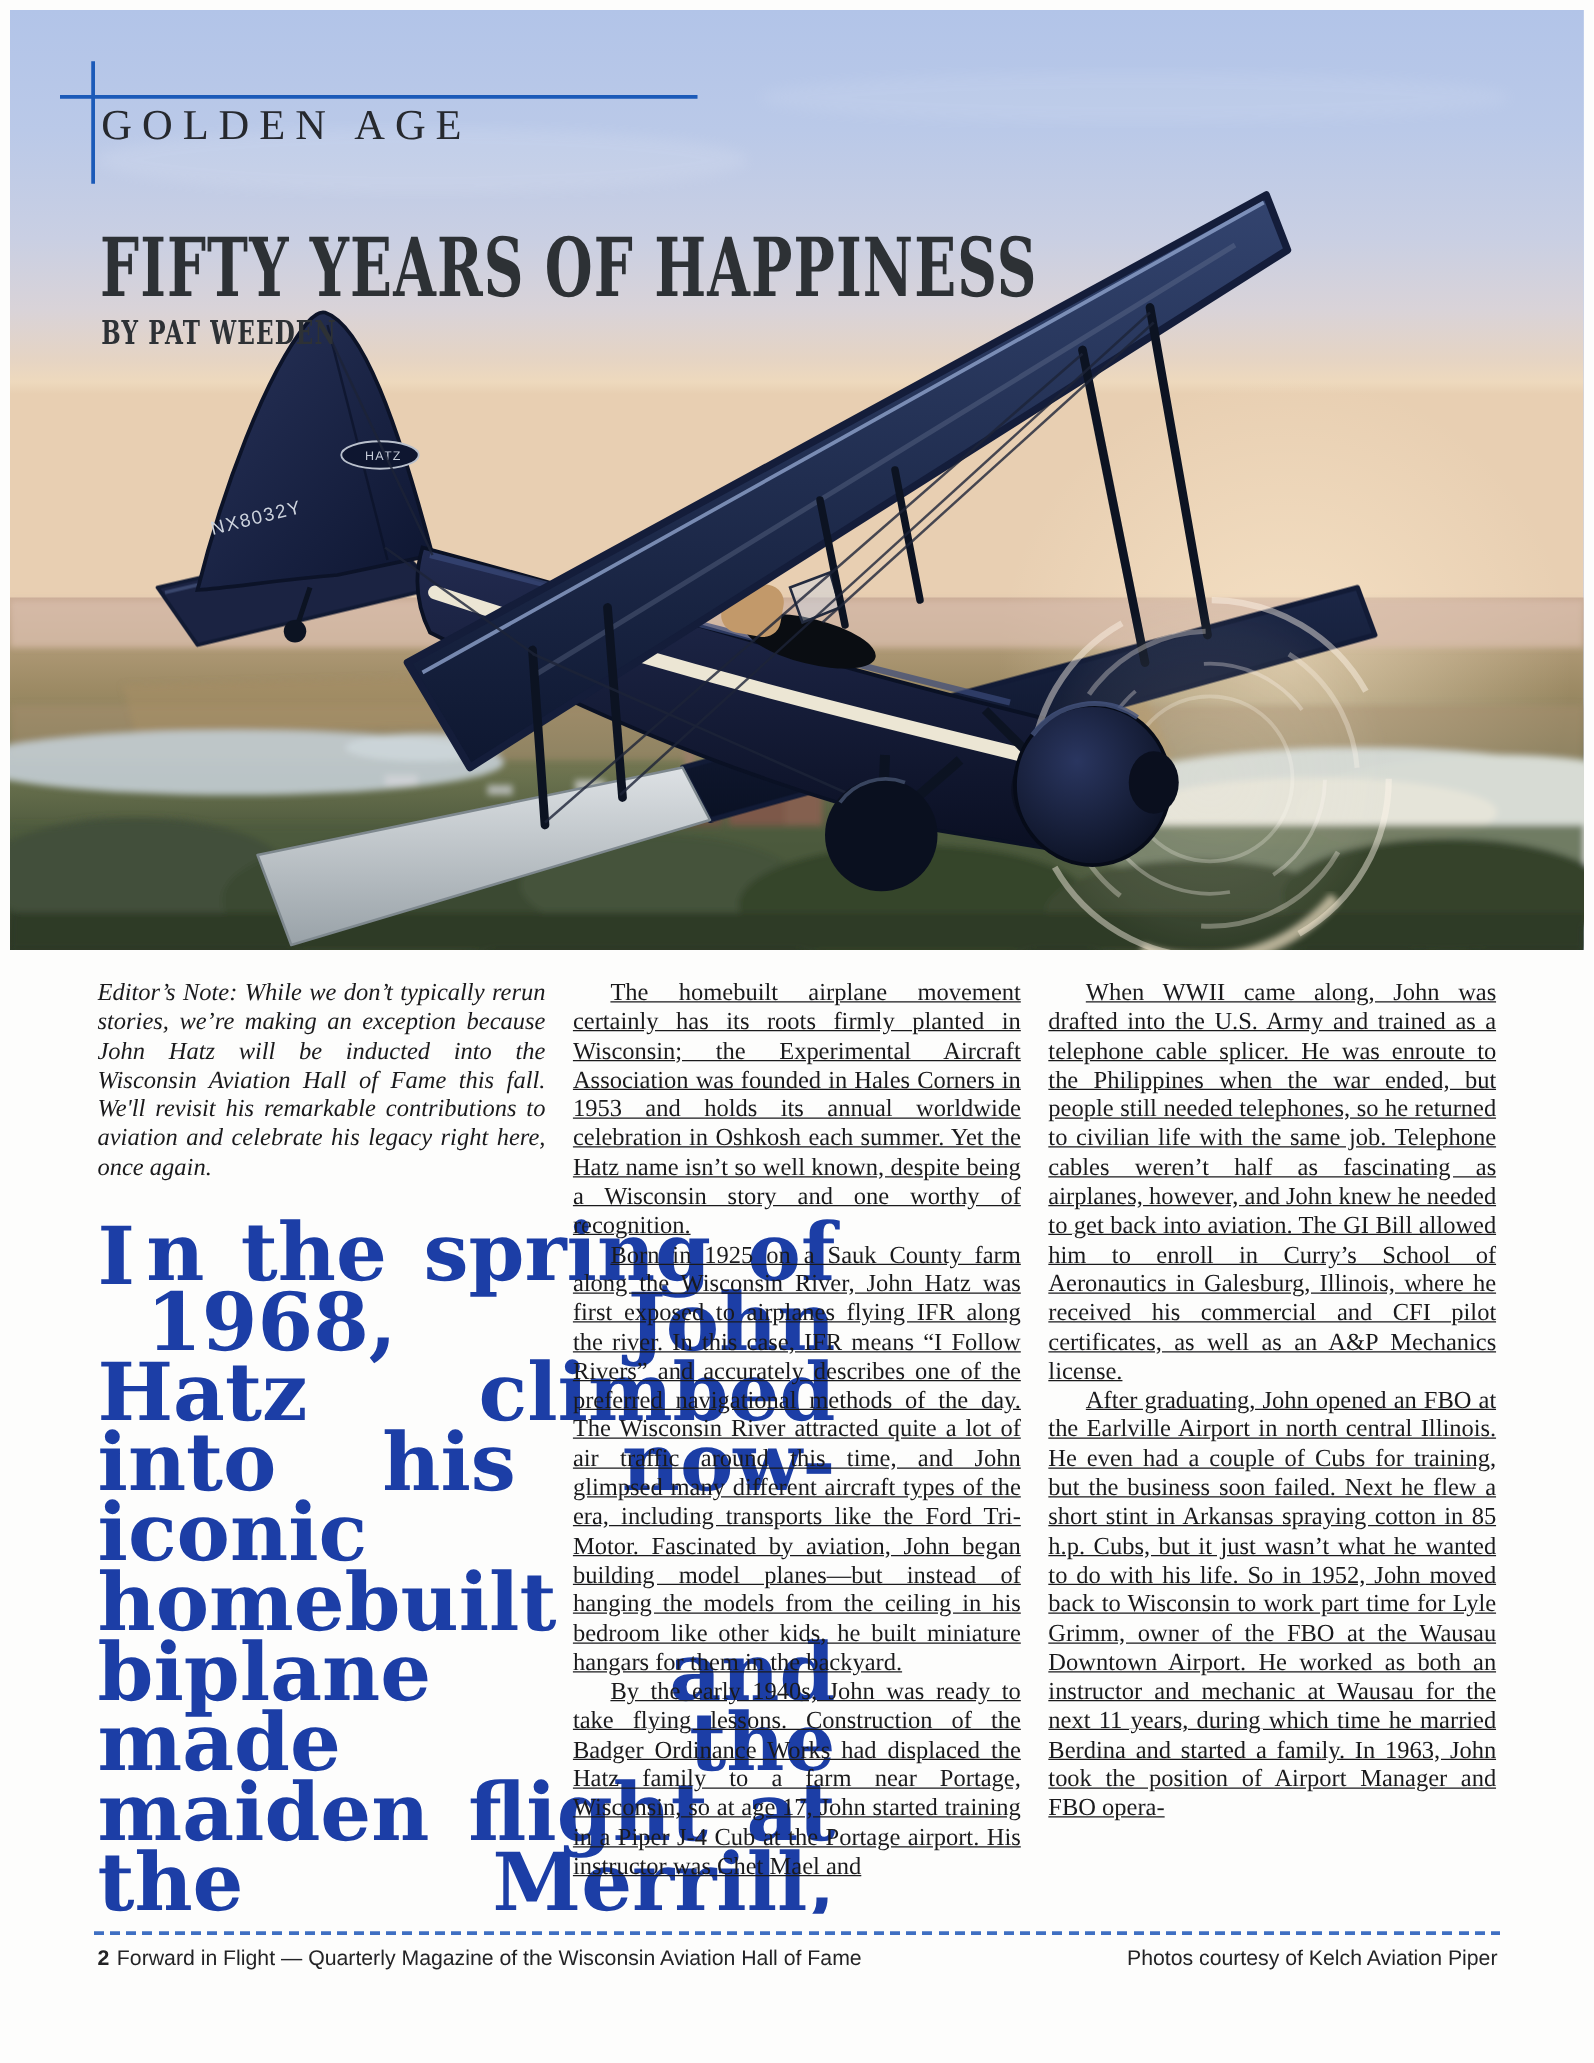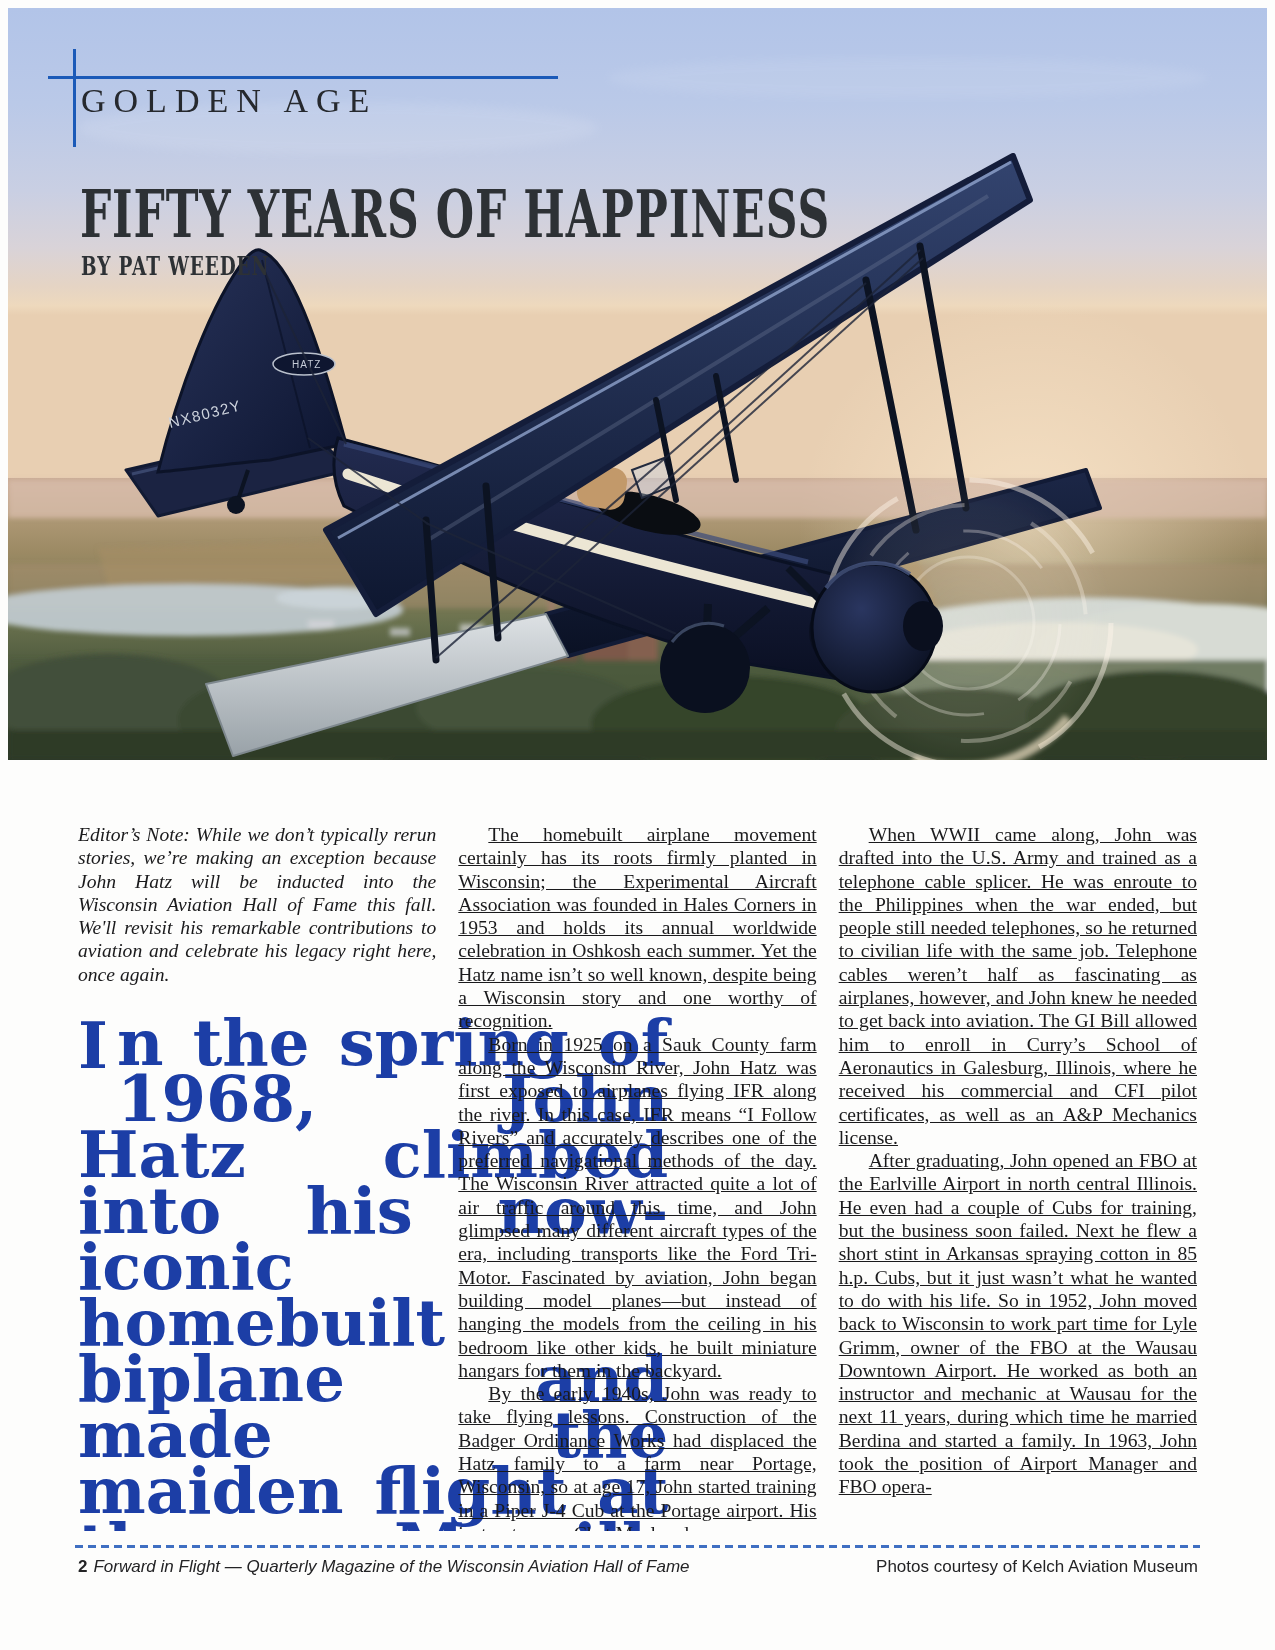--- a/index.html
+++ b/index.html
@@ -15,35 +15,35 @@
   .kicker-hline{position:absolute;left:48px;top:76px;width:510px;height:3px;background:#1b5ab8;}
   .kicker{position:absolute;left:81px;top:82px;font-family:"Liberation Serif",serif;font-size:34px;letter-spacing:8px;color:#26292e;}
 
   .hero-title{position:absolute;left:80px;top:176px;font-family:"DejaVu Serif",serif;font-weight:700;
     font-size:50px;letter-spacing:1px;color:#2d3135;transform:scale(0.88,1.3);transform-origin:0 0;white-space:nowrap;}
   .hero-byline{position:absolute;left:81px;top:250px;font-family:"DejaVu Serif",serif;font-weight:700;
     font-size:21px;letter-spacing:1px;color:#2d3135;transform:scale(0.88,1.25);transform-origin:0 0;white-space:nowrap;}
 
   
   .article{position:absolute;left:78px;top:783px;width:1119px;height:748px;overflow:hidden;}
-  .cols{display:flex;gap:22px;height:100%;margin-top:40px;}
+  .cols{display:flex;gap:22px;height:100%;}
   .col{flex:1 1 0;min-width:0;}
   .para{margin:0;font-size:19.6px;line-height:23.3px;color:#1a1a1c;text-align:justify;}
   .para.editor-note{font-style:italic;margin-bottom:26px;}
   .para.indent{text-indent:30px;text-decoration:underline;}
   .dropcap{float:left;font-family:"DejaVu Serif",serif;font-weight:700;font-size:64px;line-height:56px;
     padding:3px 9px 0 0;color:#1c3ea6;}
 
   
   .foot-rule{position:absolute;left:75px;top:1545px;width:1125px;height:3px;
     background:repeating-linear-gradient(90deg,#3f6fc2 0 8px,rgba(0,0,0,0) 8px 13px);}
   .footer{position:absolute;left:78px;top:1557px;width:1120px;display:flex;justify-content:space-between;
     font-family:"Liberation Sans",sans-serif;font-size:17px;color:#232325;}
   .footer .pgnum{font-weight:700;font-style:normal;margin-right:6px;}
-  .footer .mag{font-style:italic;}
+  .footer .mag{}
   .footer .credit{font-style:normal;}
 </style>
 </head>
 <body>
 
 <div class="page">
 
   <div class="photo">
     <svg width="1259" height="752" viewBox="0 0 1259 752" xmlns="http://www.w3.org/2000/svg">
       <defs>
@@ -258,16 +258,16 @@
           <p class="para indent"><span>After graduating, John opened an FBO at the Earlville Airport in north central Illinois. He even had a couple of Cubs for training, but the business soon failed. Next he flew a short stint in Arkansas spraying cotton in 85 h.p. Cubs, but it just wasn’t what he wanted to do with his life. So in 1952, John moved back to Wisconsin to work part time for Lyle Grimm, owner of the FBO at the Wausau Downtown Airport. He worked as both an instructor and mechanic at Wausau for the next 11 years, during which time he married Berdina and started a family. In 1963, John took the position of Airport Manager and FBO opera-</span></p>
         </div>
       </div>
   </div>
 
   <div class="foot-rule"></div>
   <div class="footer">
     <div>
       <span class="pgnum">2</span><span class="mag">Forward in Flight — Quarterly Magazine of the Wisconsin Aviation Hall of Fame</span>
     </div>
-    <div class="credit">Photos courtesy of Kelch Aviation Museum</div>
+    <div class="credit">Photos courtesy of Kelch Aviation Piper</div>
   </div>
 
 </div>
 
 </body></html>

